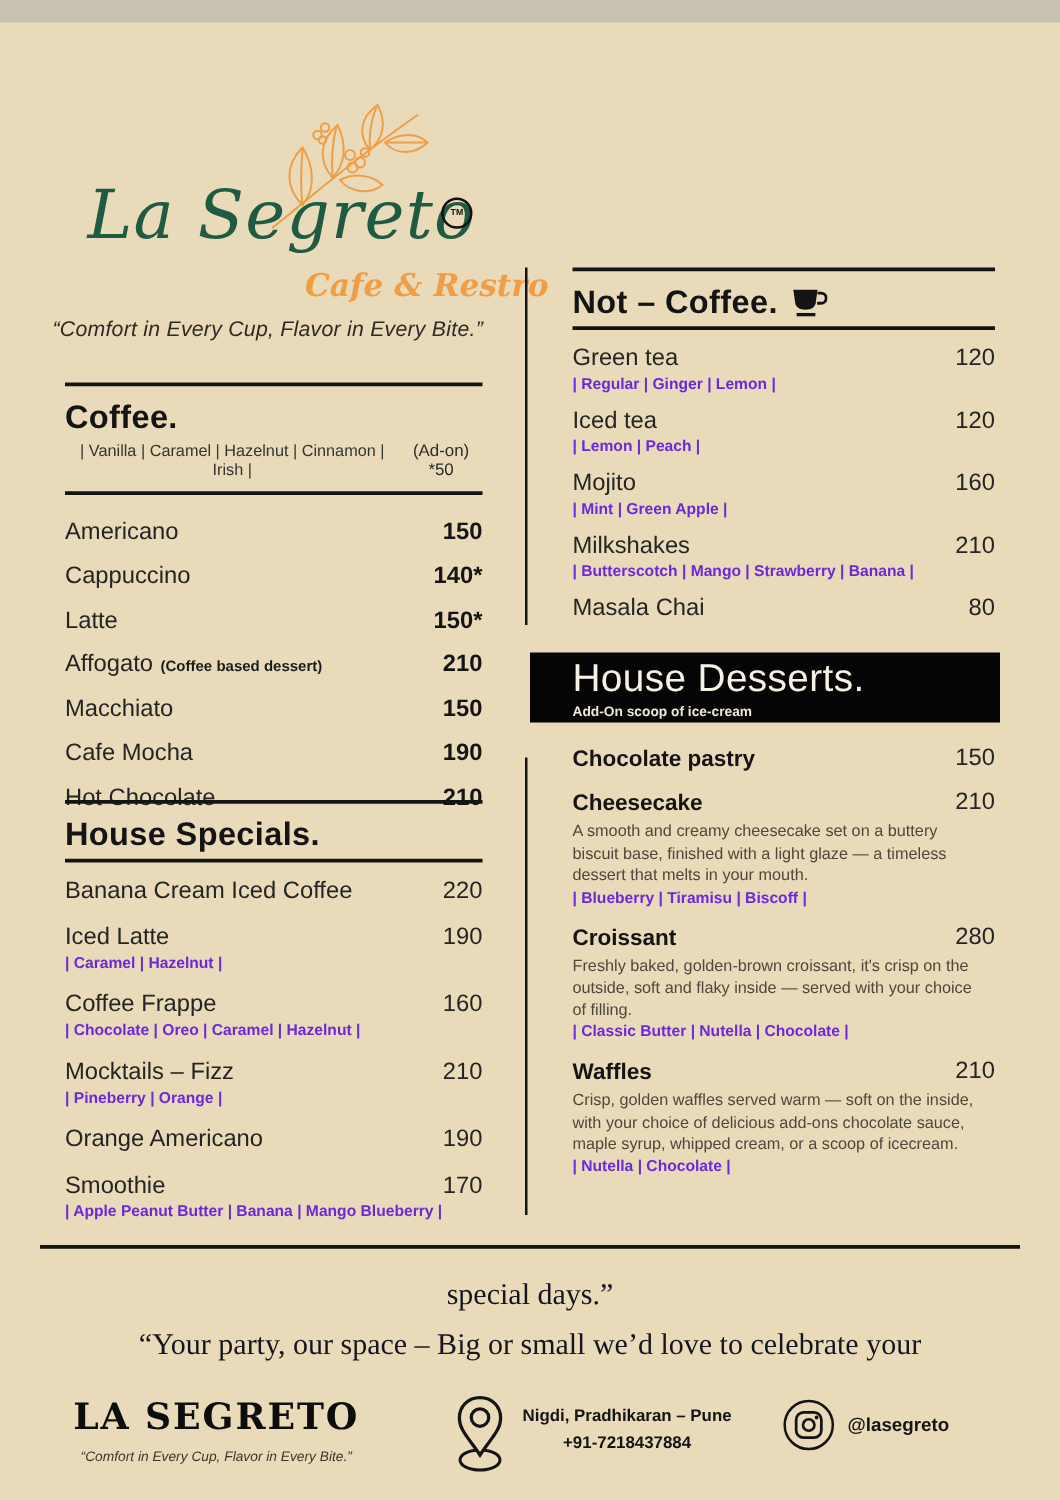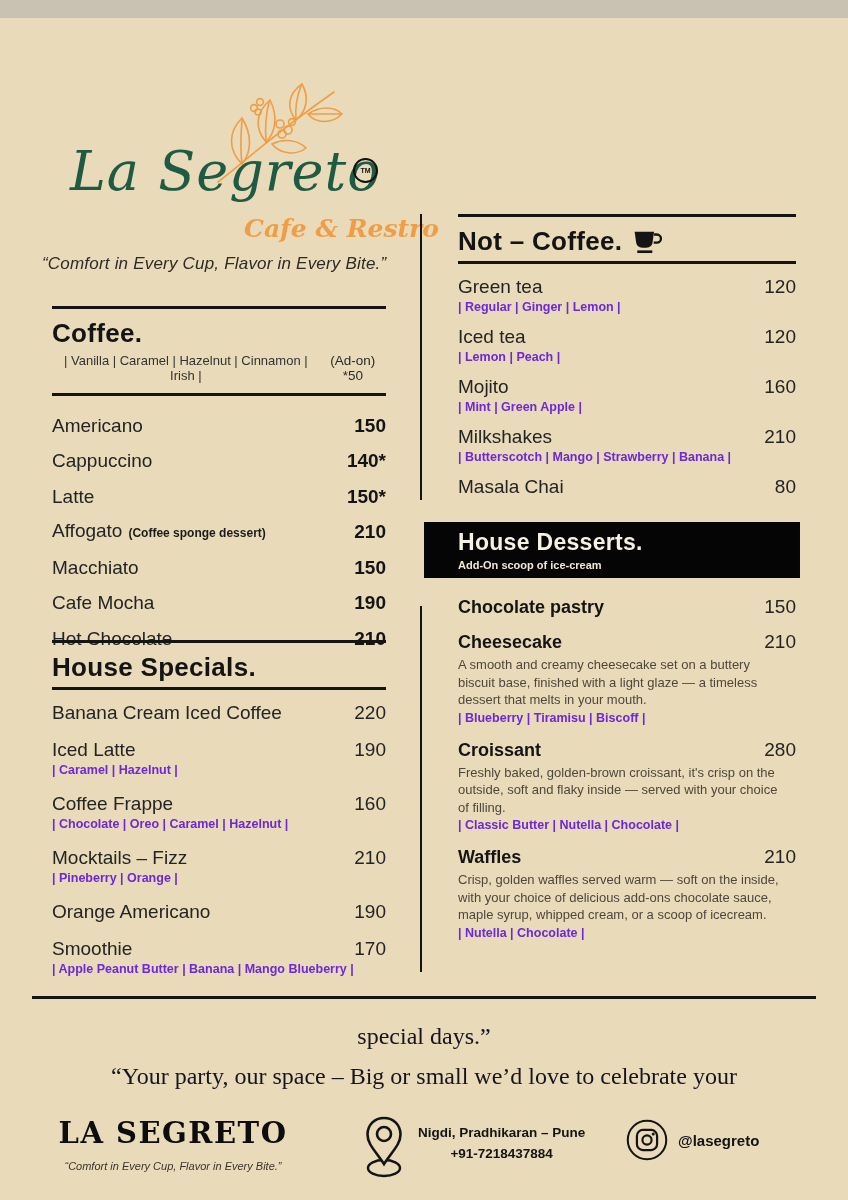--- a/index.html
+++ b/index.html
@@ -58,21 +58,21 @@
   .v2{top:588px;height:366px;}
   
   .nc-item{margin-bottom:11px;}
   .cup-icon{margin-left:10px;}
   
   .banner{
     position:absolute;left:424px;top:504px;width:376px;height:56px;
     background:#050505;color:#f7f1e3;box-sizing:border-box;
     display:flex;flex-direction:column;justify-content:center;padding-left:34px;
   }
-  .banner .bt{font-size:23px;font-weight:700;letter-spacing:.3px;}
+  .banner .bt{font-size:31px;font-weight:400;letter-spacing:.3px;}
   .banner .bs{font-size:11px;font-weight:700;margin-top:3px;color:#efe8d6;}
   
   .d-item{margin-bottom:13px;}
   .d-item .hd{display:flex;justify-content:space-between;align-items:flex-start;}
   .d-item .dn{font-size:18px;font-weight:800;color:#141414;line-height:22px;}
   .d-item .dp{font-size:19px;color:#242424;}
   .d-desc{font-size:13px;color:#4e473c;line-height:17.5px;margin-top:3px;width:330px;}
   
   .bottom-rule{position:absolute;left:32px;top:978px;width:784px;height:3px;background:#141414;}
   .quote{
@@ -141,21 +141,21 @@
       </div>
       <div class="coffee-row">
         <span class="nm">Cappuccino</span>
         <span class="pr b">140*</span>
       </div>
       <div class="coffee-row">
         <span class="nm">Latte</span>
         <span class="pr b">150*</span>
       </div>
       <div class="coffee-row">
-        <span class="nm"><span>Affogato</span><span class="note">(Coffee sponge dessert)</span></span>
+        <span class="nm"><span>Affogato</span><span class="note">(Coffee based dessert)</span></span>
         <span class="pr b">210</span>
       </div>
       <div class="coffee-row">
         <span class="nm">Macchiato</span>
         <span class="pr b">150</span>
       </div>
       <div class="coffee-row">
         <span class="nm">Cafe Mocha</span>
         <span class="pr b">190</span>
       </div>

